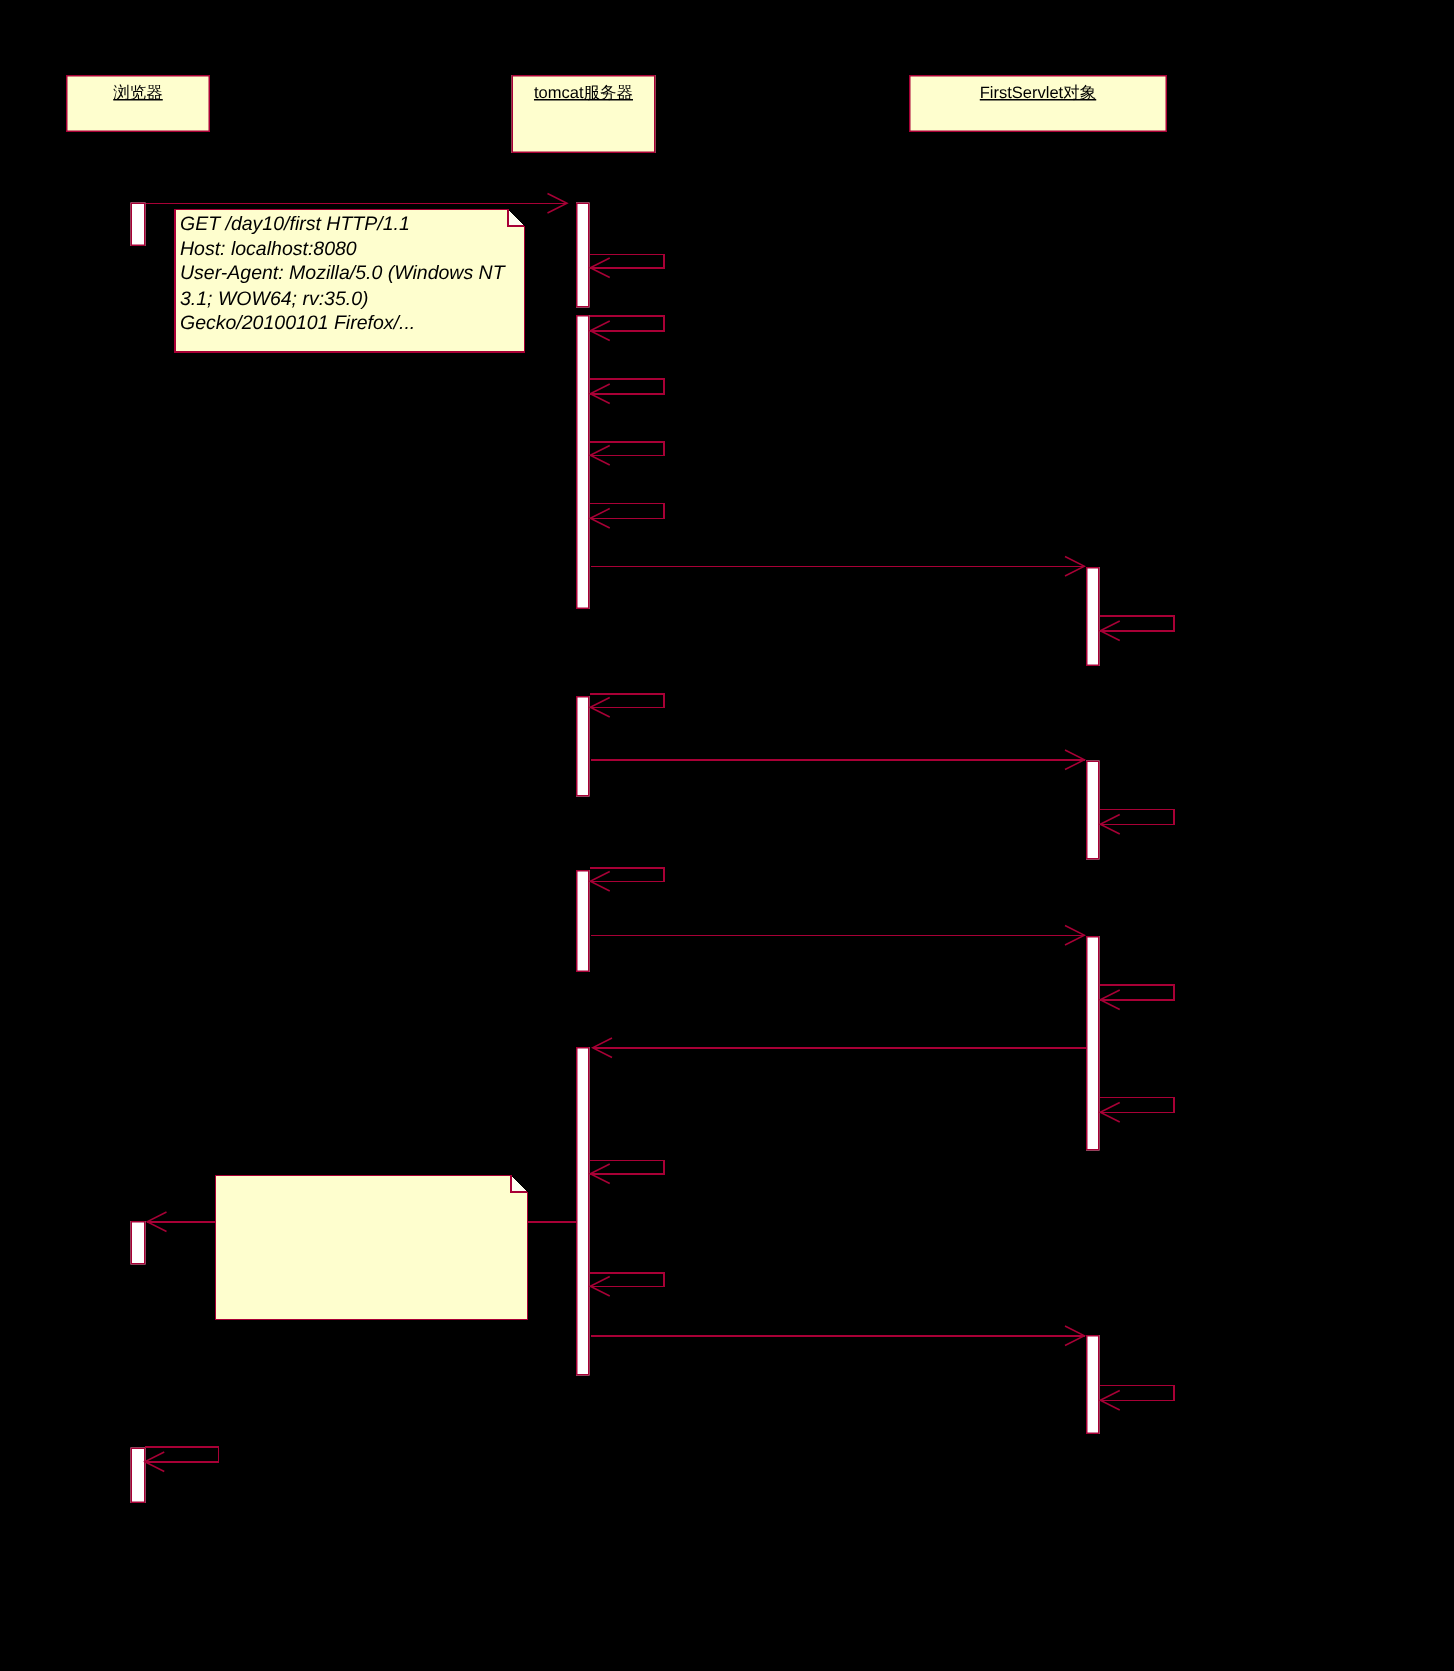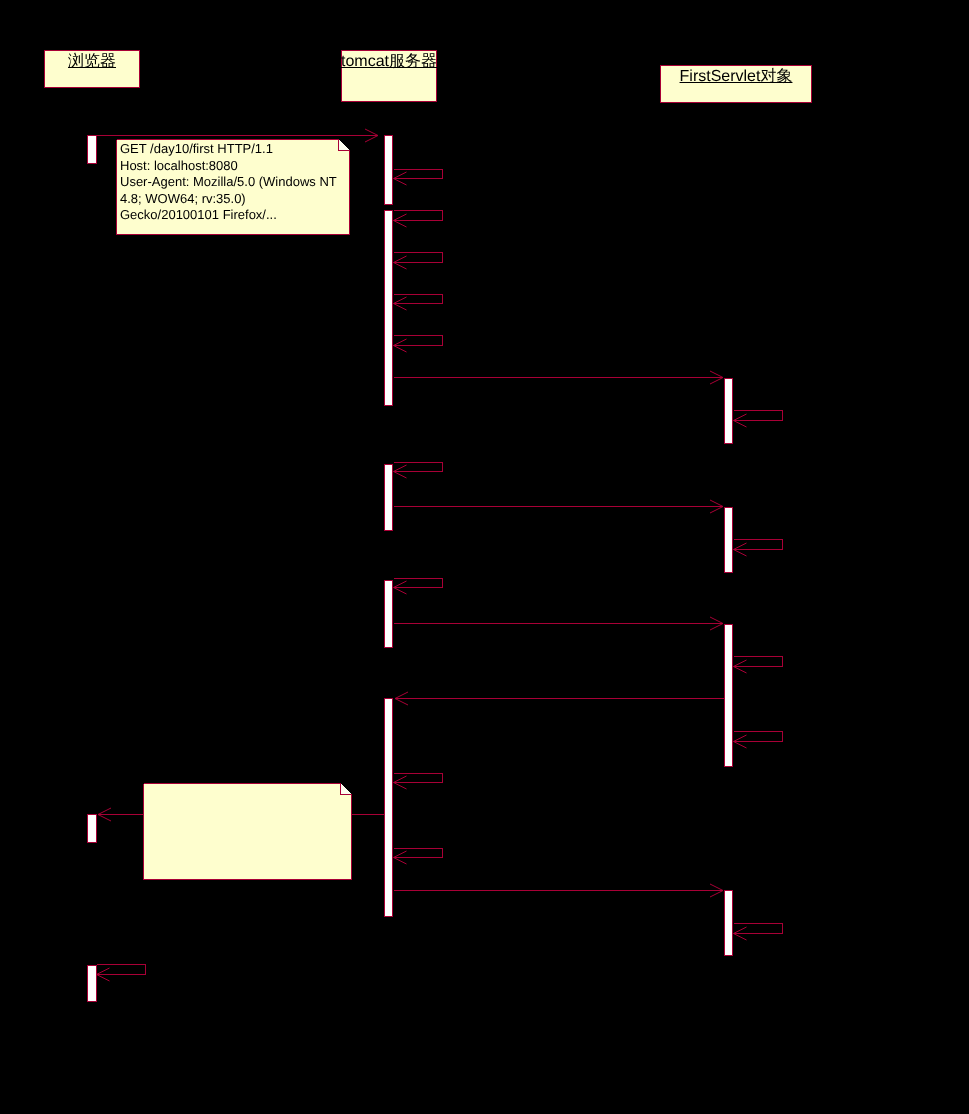--- a/index.html
+++ b/index.html
@@ -12,21 +12,21 @@
   svg.layer{position:absolute;left:0;top:0;width:969px;height:1114px;overflow:visible;}
 
   
   .act{position:absolute;width:10px;background:#FFF;
        border:1px solid #A80036;box-sizing:border-box;}
 
   
   .pbox{position:absolute;background:#FEFECE;border:1px solid #A80036;
         box-sizing:border-box;display:flex;align-items:flex-start;
         justify-content:center;}
-  .plabel{font-size:16px;line-height:16px;color:#000;margin-top:3px;
+  .plabel{font-size:11px;line-height:16px;color:#000;margin-top:3px;
           text-decoration:underline;white-space:nowrap;}
 
   
   .mlbl{position:absolute;font-size:13px;line-height:15px;color:#000;
         white-space:nowrap;}
   .mlbl.c{text-align:center;}
 
   
   .note{position:absolute;}
   .note .nl{font-size:13px;line-height:16.6px;color:#000;white-space:nowrap;}
@@ -58,21 +58,21 @@
   <div class="act" style="left:724px; width:9px; top:507px; height:66px;"></div>
   <div class="act" style="left:724px; width:9px; top:624px; height:143px;"></div>
   <div class="act" style="left:724px; width:9px; top:890px; height:66px;"></div>
 
   <div class="pbox" style="left:44px; top:50px; width:96px; height:38px;">
     <span class="plabel">浏览器</span>
   </div>
   <div class="pbox" style="left:341px; top:50px; width:96px; height:52px;">
     <span class="plabel">tomcat服务器</span>
   </div>
-  <div class="pbox" style="left:660px; top:50px; width:152px; height:38px;margin-top:15px;">
+  <div class="pbox" style="left:606px; top:50px; width:172px; height:38px;">
     <span class="plabel">FirstServlet对象</span>
   </div>
 
   <svg class="layer">
     <defs>
       <marker id="ah" markerWidth="15" markerHeight="15" refX="14" refY="7.5" orient="auto" markerUnits="userSpaceOnUse">
         <path d="M1,1 L14,7.5 L1,14" fill="none" stroke="#A80036" stroke-width="1"></path>
       </marker>
     </defs>
     <g stroke="#A80036" fill="none" stroke-width="1" shape-rendering="crispEdges">
@@ -145,22 +145,22 @@
     <g stroke="#A80036" stroke-width="1" shape-rendering="crispEdges">
       <path d="M116.5,139.5 H338.5 L349.5,150.5 V234.5 H116.5 Z" fill="#FEFECE" stroke="none"></path>
       <path d="M338.5,139.5 L349.5,150.5 H338.5 Z" fill="#FDFDEF" stroke="none"></path>
       <path d="M116.5,139.5 H338.5 M349.5,150.5 V234.5 H116.5 V139.5 M338.5,139.5 V150.5 H349.5" fill="none"></path>
       <path d="M143.5,783.5 H340.5 L351.5,794.5 V879.5 H143.5 Z" fill="#FEFECE" stroke="none"></path>
       <path d="M340.5,783.5 L351.5,794.5 H340.5 Z" fill="#FDFDEF" stroke="none"></path>
       <path d="M143.5,783.5 H340.5 M351.5,794.5 V879.5 H143.5 V783.5 M340.5,783.5 V794.5 H351.5" fill="none"></path>
     </g>
   </svg>
 
-  <div class="note" style="left:120px; top:141px;">
+  <div class="note" style="left:120px; top:141px;font-style:italic;">
     <div class="nl">GET /day10/first HTTP/1.1</div>
     <div class="nl">Host: localhost:8080</div>
     <div class="nl">User-Agent: Mozilla/5.0 (Windows NT</div>
-    <div class="nl">4.8; WOW64; rv:35.0)</div>
+    <div class="nl">3.1; WOW64; rv:35.0)</div>
     <div class="nl">Gecko/20100101 Firefox/...</div>
   </div>
 
 
 </div>
 
 </body></html>

